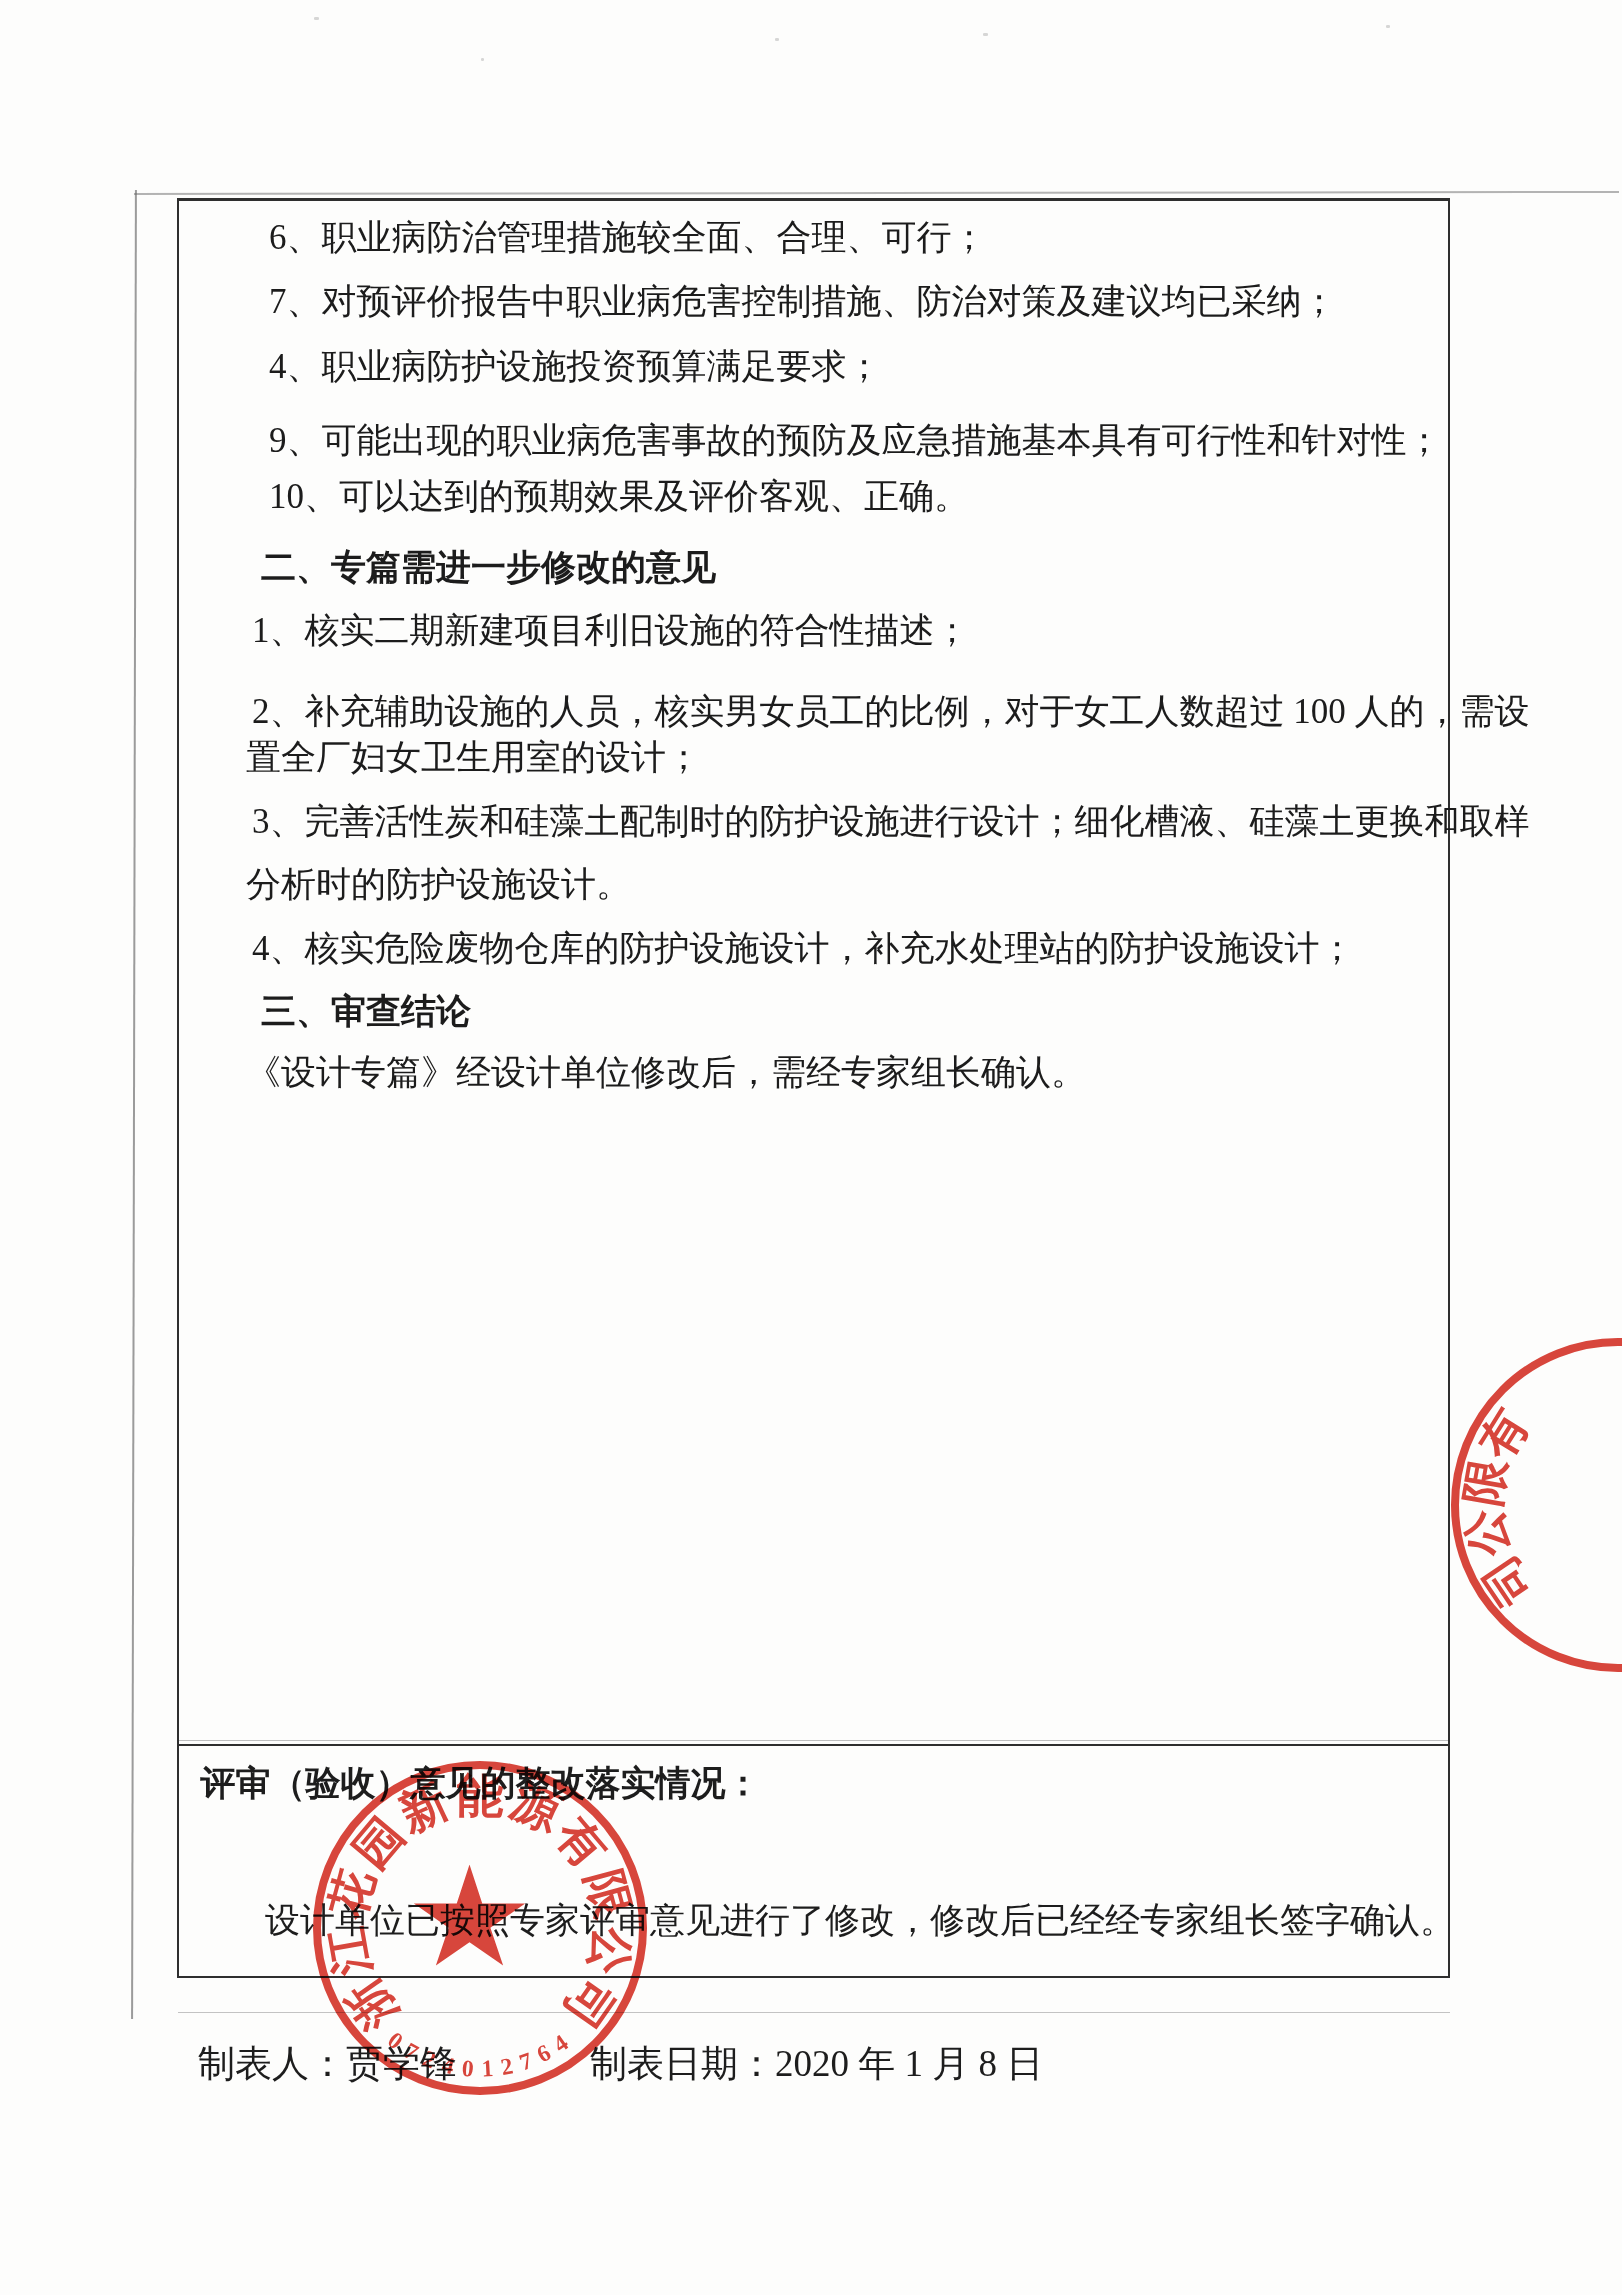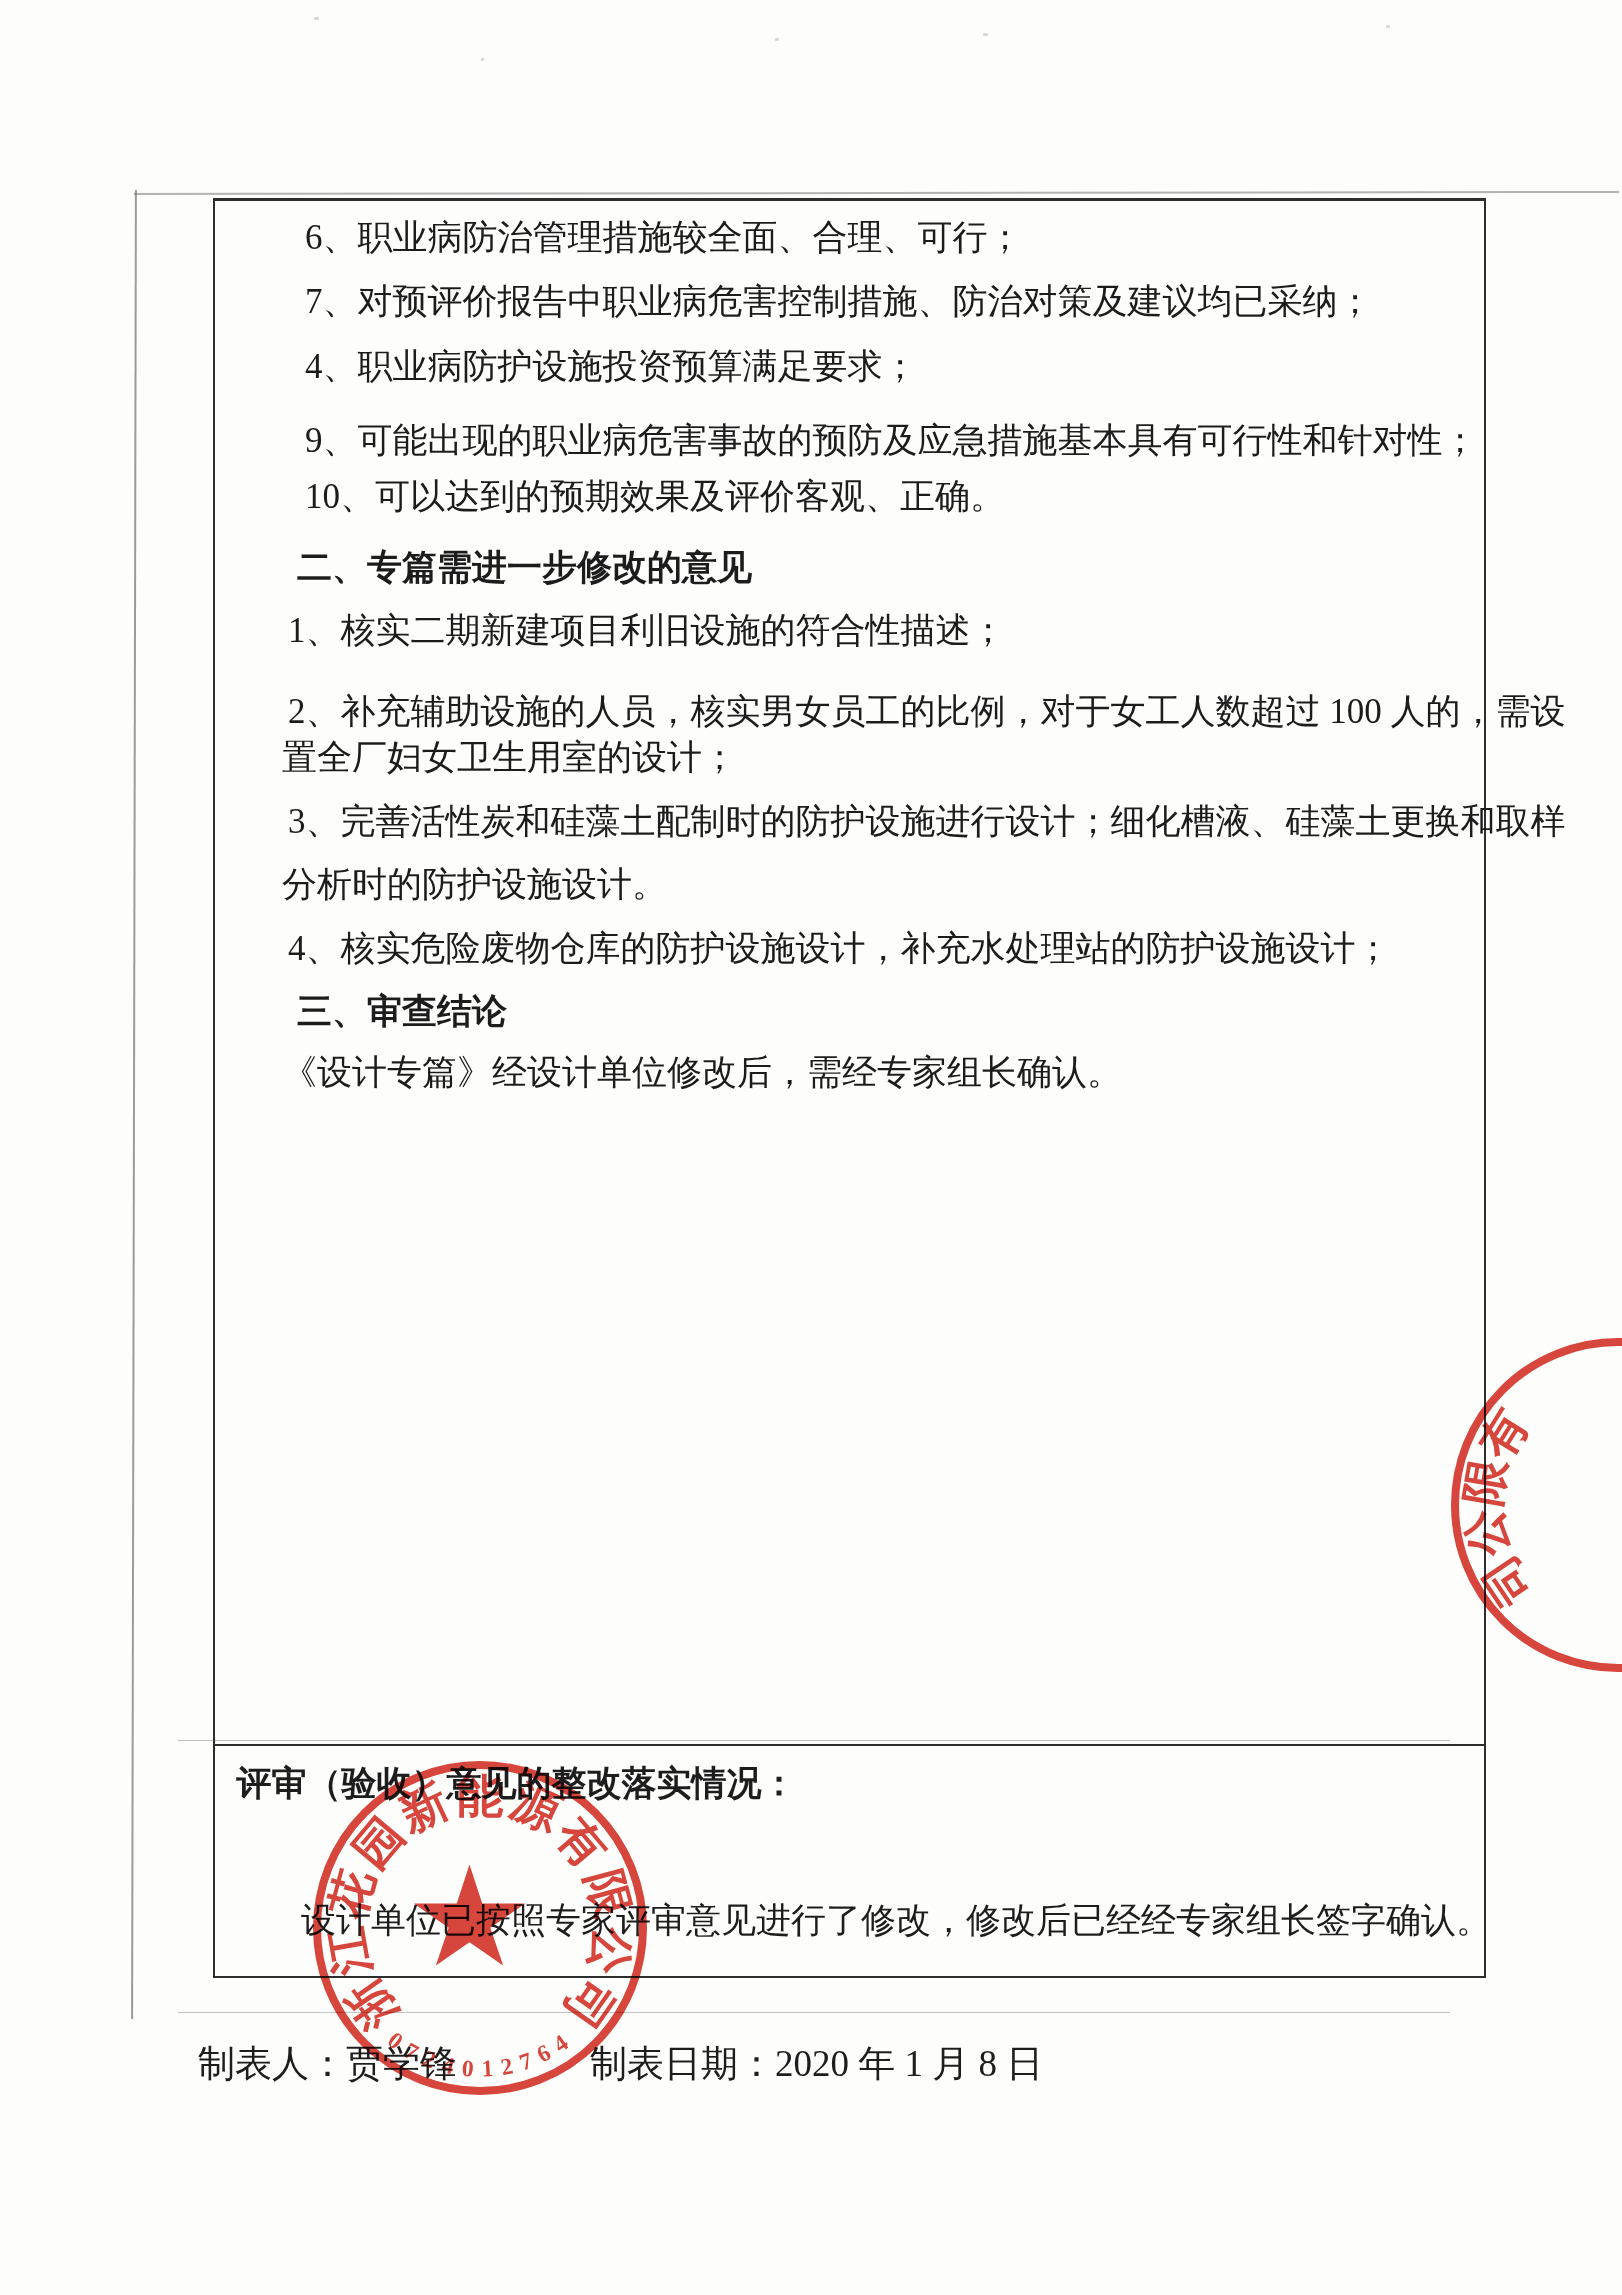--- a/index.html
+++ b/index.html
@@ -4,21 +4,21 @@
 <style>
   html,body{margin:0;padding:0;}
   body{
     width:1623px;height:2295px;position:relative;overflow:hidden;
     background:#fdfdfc;
     font-family:"Liberation Serif","DejaVu Serif",serif;
     color:#1d1d1d;
   }
   .box{
     position:absolute;left:177px;width:1273px;
-    border:2.6px solid #2e2e2e;box-sizing:border-box;background:transparent;margin-left:36px;
+    border:2.6px solid #2e2e2e;box-sizing:border-box;background:transparent;
   }
   #box-opinions{top:198px;height:1548px;border-top-width:3.9px;}
   #box-implementation{top:1746px;height:232px;border-top-width:0;}
   .ln{
     position:absolute;white-space:nowrap;
     font-size:35px;line-height:38px;letter-spacing:0px;color:#1c1c1c;
   }
   .hd{font-weight:700;}
   .ind-a{left:90px;}  
   .ind-b{left:82px;}  

